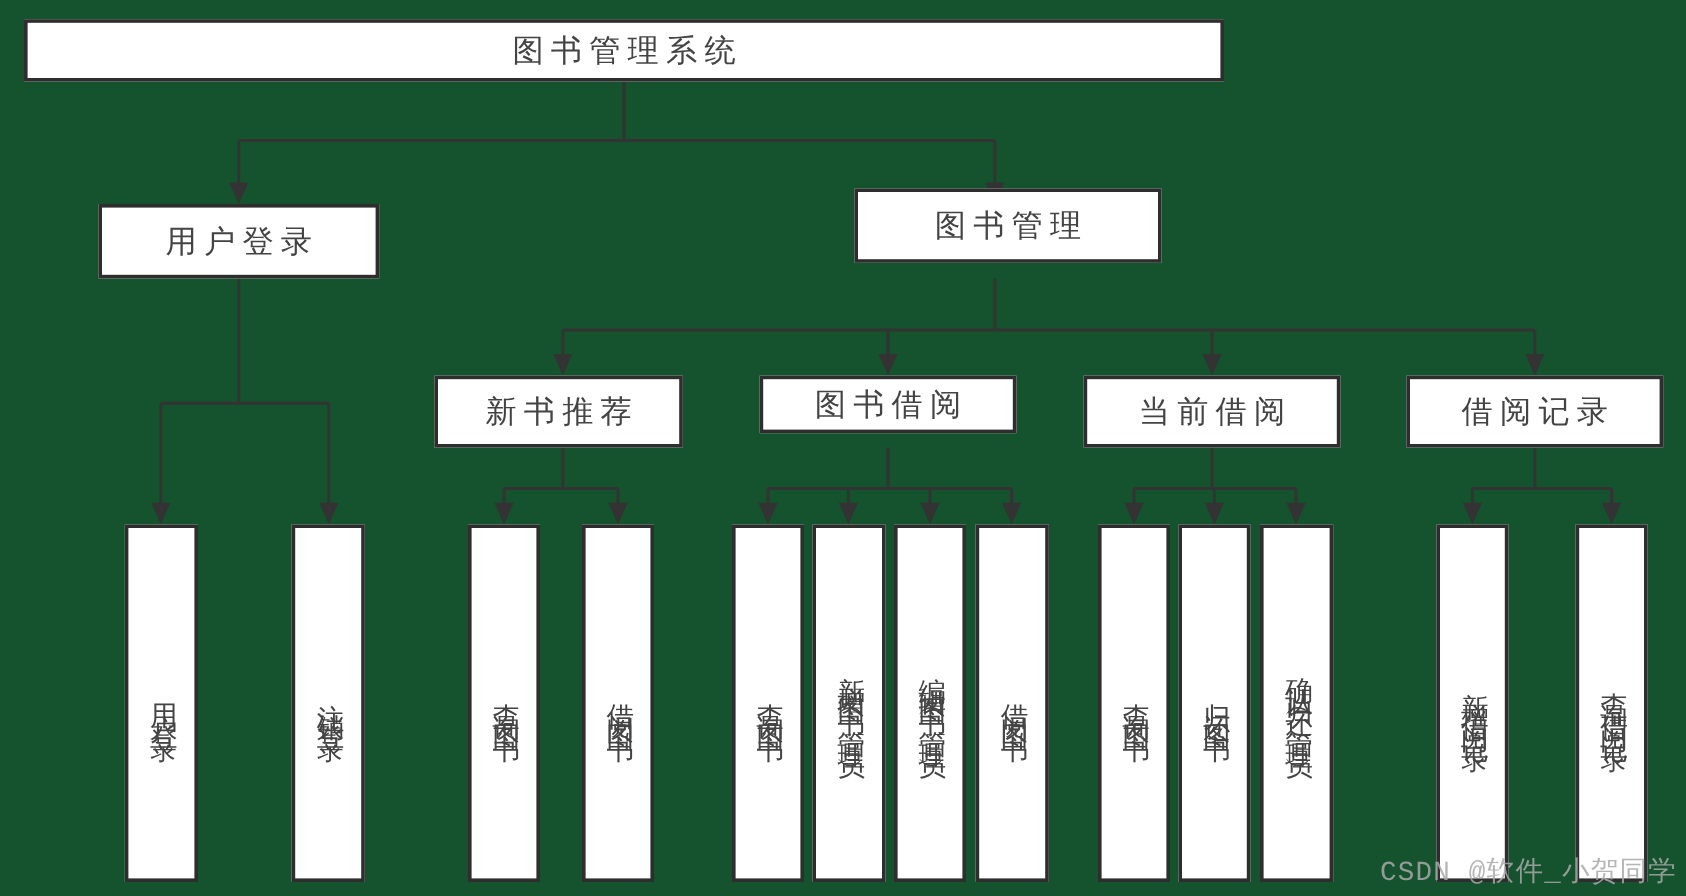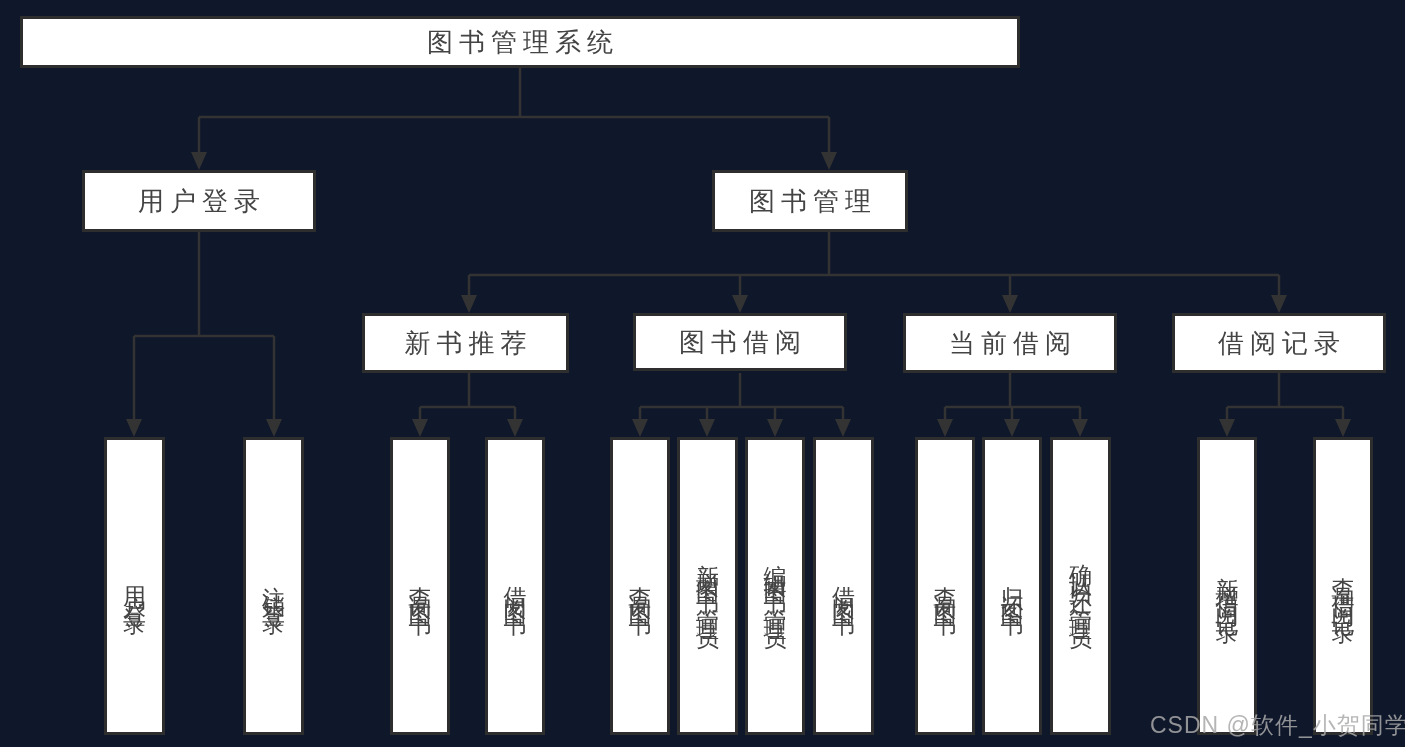--- a/index.html
+++ b/index.html
@@ -1,20 +1,20 @@
 <!DOCTYPE html>
 <html><head>
 <meta charset="utf-8">
 <style>
   html,body{margin:0;padding:0;background:#ffffff;}
   #stage{
     position:relative;
     width:1405px;height:747px;
-    background:#0f172a;
-    font-family:Liberation Sans, sans-serif;
+    background:#14532d;
+    font-family:Liberation Mono, monospace;
     overflow:hidden;
   }
   #wires{position:absolute;left:0;top:0;width:1405px;height:747px;pointer-events:none;}
   .box{
     position:absolute;
     background:#ffffff;
     border:3px solid #2e2e2e;
     display:flex;align-items:center;justify-content:center;
     color:#444444;
     font-size:26px;
@@ -76,24 +76,24 @@
              M632 419 L648 419 L640 437 Z  M699 419 L715 419 L707 437 Z
              M767 419 L783 419 L775 437 Z  M835 419 L851 419 L843 437 Z
              M937 419 L953 419 L945 437 Z  M1004 419 L1020 419 L1012 437 Z
              M1072 419 L1088 419 L1080 437 Z
              M1219 419 L1235 419 L1227 437 Z  M1335 419 L1351 419 L1343 437 Z"></path>
   </svg>
 
   <div class="box" style="left:20px;top:16px;width:1000px;height:52px">图书管理系统</div>
 
   <div class="box" style="left:82px;top:170px;width:234px;height:62px">用户登录</div>
-  <div class="box" style="left:712px;top:170px;width:196px;height:62px">图书管理</div>
+  <div class="box" style="left:712px;top:157px;width:256px;height:62px">图书管理</div>
 
   <div class="box" style="left:362px;top:313px;width:207px;height:60px">新书推荐</div>
-  <div class="box" style="left:633px;top:313px;width:214px;height:58px">图书借阅</div>
+  <div class="box" style="left:633px;top:313px;width:214px;height:48px">图书借阅</div>
   <div class="box" style="left:903px;top:313px;width:214px;height:60px">当前借阅</div>
   <div class="box" style="left:1172px;top:313px;width:214px;height:60px">借阅记录</div>
 
   <div class="vbox" style="left:104px;top:437px;width:61px;height:298px">
     <span class="vtext">用户登录</span>
   </div>
   <div class="vbox" style="left:243px;top:437px;width:61px;height:298px">
     <span class="vtext">注销登录</span>
   </div>
 

